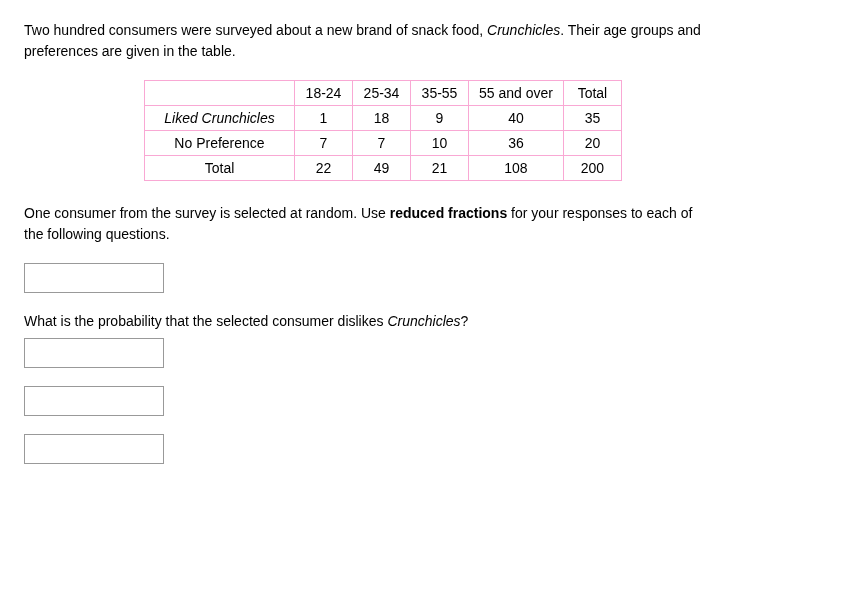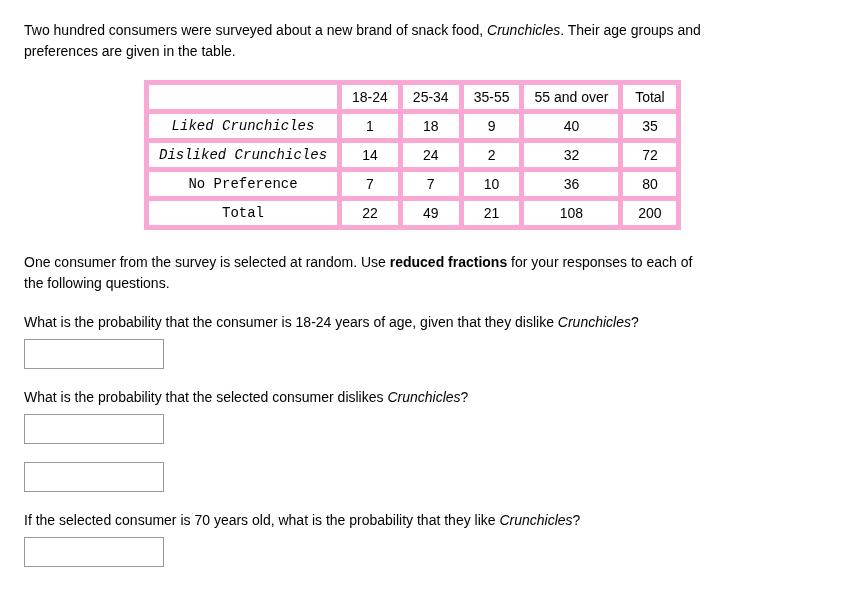--- a/index.html
+++ b/index.html
@@ -31,31 +31,30 @@
       margin-left: 120px;
       margin-bottom: 22px;
     }
 
     table {
       border-collapse: collapse;
       font-size: 14px;
     }
 
     table td, table th {
-      border: 5px solid #f9a8d4;
+      border: 1px solid #f9a8d4;
       padding: 4px 10px;
       text-align: center;
       min-width: 58px;
     }
 
     table td:first-child {
       text-align: center;
       min-width: 150px;
       font-weight: normal;
-      font-family: Liberation Mono, monospace;
     }
 
     table tr:first-child td {
       font-weight: normal;
       background: #fff;
     }
 
     .row-label {
       text-align: center !important;
     }
@@ -112,68 +111,54 @@
     </tr>
     <tr>
       <td class="row-label"><em>Liked Crunchicles</em></td>
       <td>1</td>
       <td>18</td>
       <td>9</td>
       <td>40</td>
       <td>35</td>
     </tr>
     <tr>
-      <td class="row-label"><em>Disliked Crunchicles</em></td>
-      <td>14</td>
-      <td>24</td>
-      <td>2</td>
-      <td>32</td>
-      <td>72</td>
-    </tr>
-    <tr>
       <td class="row-label">No Preference</td>
       <td>7</td>
       <td>7</td>
       <td>10</td>
       <td>36</td>
-      <td>80</td>
+      <td>20</td>
     </tr>
     <tr>
       <td class="row-label bold-label">Total</td>
       <td>22</td>
       <td>49</td>
       <td>21</td>
       <td>108</td>
       <td>200</td>
     </tr>
   </tbody>
     </table>
 </div>
 
 <p class="intro-text">
   One consumer from the survey is selected at random. Use <strong>reduced fractions</strong> for your responses to each of<br>
   the following questions.
 </p>
 
 <div class="question-section section-gap">
-  <p>
-    What is the probability that the consumer is 18-24 years of age, given that they dislike <em>Crunchicles</em>?
-  </p>
   <input type="text" class="answer-input" style="">
 </div>
 
 <div class="question-section">
   <p>
     What is the probability that the selected consumer dislikes <em>Crunchicles</em>?
   </p>
   <input type="text" class="answer-input" style="">
 </div>
 
 <div class="question-section">
   <input type="text" class="answer-input" style="">
 </div>
 
 <div class="question-section">
-  <p>
-    If the selected consumer is 70 years old, what is the probability that they like <em>Crunchicles</em>?
-  </p>
   <input type="text" class="answer-input" style="">
 </div>
 
 </body></html>

